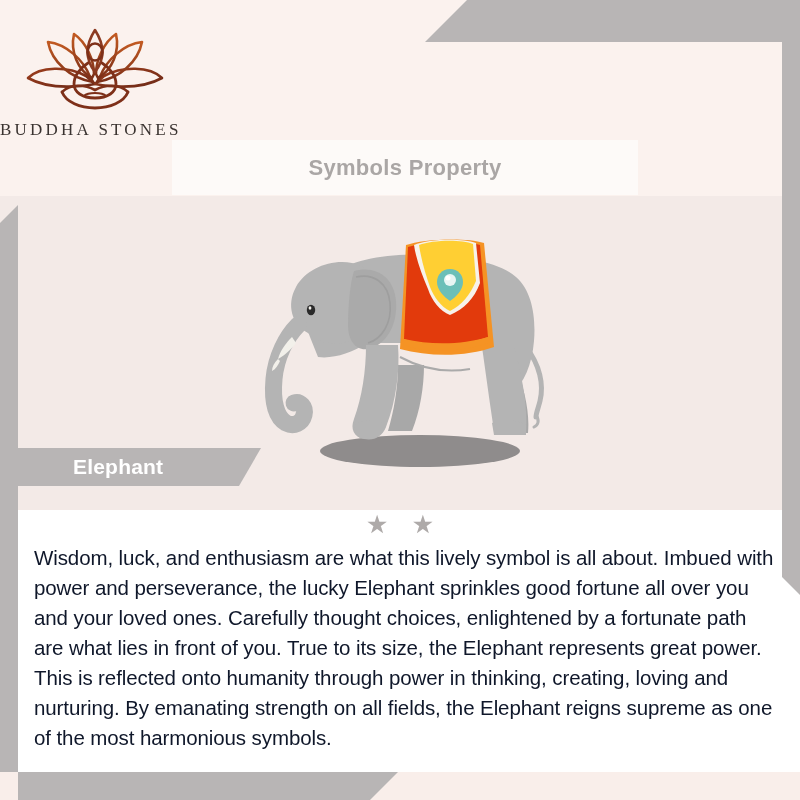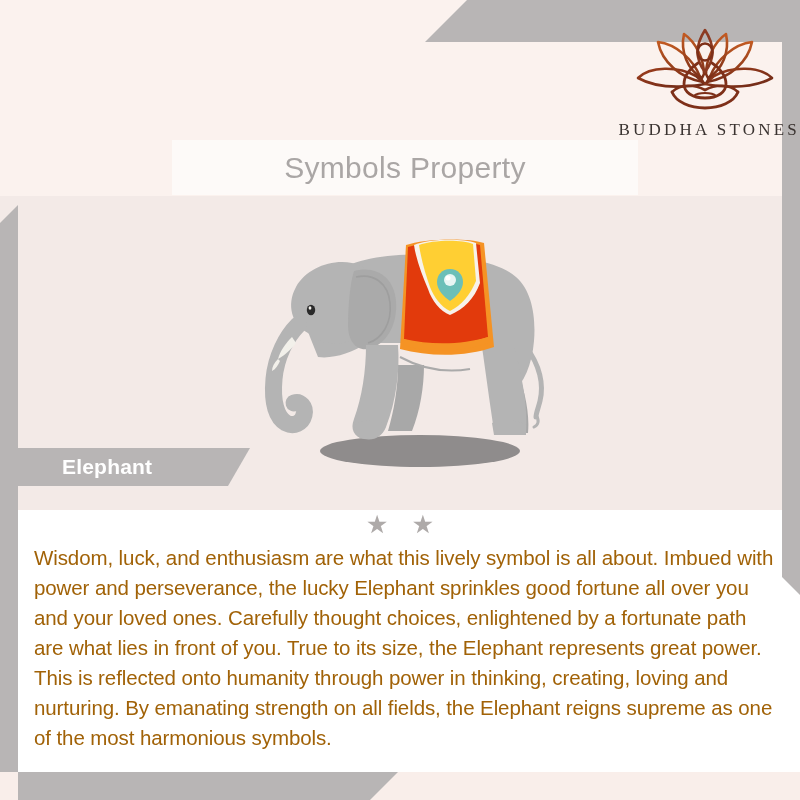--- a/index.html
+++ b/index.html
@@ -35,66 +35,66 @@
   }
   .gray-bottom {
     position:absolute; bottom:0; left:18px; width:380px; height:28px;
     background:#b8b5b5;
     clip-path:polygon(0 0, 100% 0, calc(100% - 28px) 100%, 0 100%);
   }
 
   
   .logo-wrap {
     position:absolute; top:22px; left:0; width:800px;
-    display:flex; flex-direction:column; align-items:flex-end;
+    display:flex; flex-direction:column; align-items:flex-start;
   }
   .logo-mark { width:190px; height:92px; }
   .logo-text {
     margin-top:6px;
     font-family:"Liberation Serif", serif;
     font-size:17px; letter-spacing:3.2px; color:#3a3330; font-weight:400;
   }
 
   
   .title-band {
     position:absolute; top:140px; left:172px; width:466px; height:55px;
     background:#fdfaf8;
     display:flex; align-items:center; justify-content:center;
   }
   .title-band h1 {
-    font-size:30px; font-weight:normal; color:#aaa6a5; letter-spacing:.3px;
+    font-size:22px; font-weight:bold; color:#aaa6a5; letter-spacing:.3px;
   }
 
   
   .illus { position:absolute; top:225px; left:248px; width:330px; height:265px; }
 
   
   .name-banner {
-    position:absolute; top:448px; left:0; width:250px; height:38px;
+    position:absolute; top:448px; left:11px; width:250px; height:38px;
     background:#b8b5b5;
     clip-path:polygon(0 0, 100% 0, calc(100% - 22px) 100%, 0 100%);
     display:flex; align-items:center;
   }
   .name-banner span {
     margin-left:62px; color:#ffffff; font-size:21px; font-weight:bold; letter-spacing:.2px;
   }
 
   
   .traits {
     position:absolute; top:514px; left:0; width:800px;
     display:flex; justify-content:center; align-items:center; gap:26px;
     color:#aeaaa9; font-size:24px; font-weight:bold;
   }
   .trait { display:flex; align-items:center; gap:7px; }
   .trait .star { font-size:22px; line-height:1; }
 
   
   .desc {
     position:absolute; top:543px; left:34px; width:740px;
-    font-size:20.5px; line-height:30px; color:#a16207; font-weight:500;
+    font-size:20.5px; line-height:30px; color:#0f172a; font-weight:500;
     letter-spacing:-.1px;
   }
 </style>
 </head>
 <body>
 
 <div class="band-top"></div>
 <div class="band-mid"></div>
 <div class="band-white"></div>
 <div class="band-bottom"></div>

